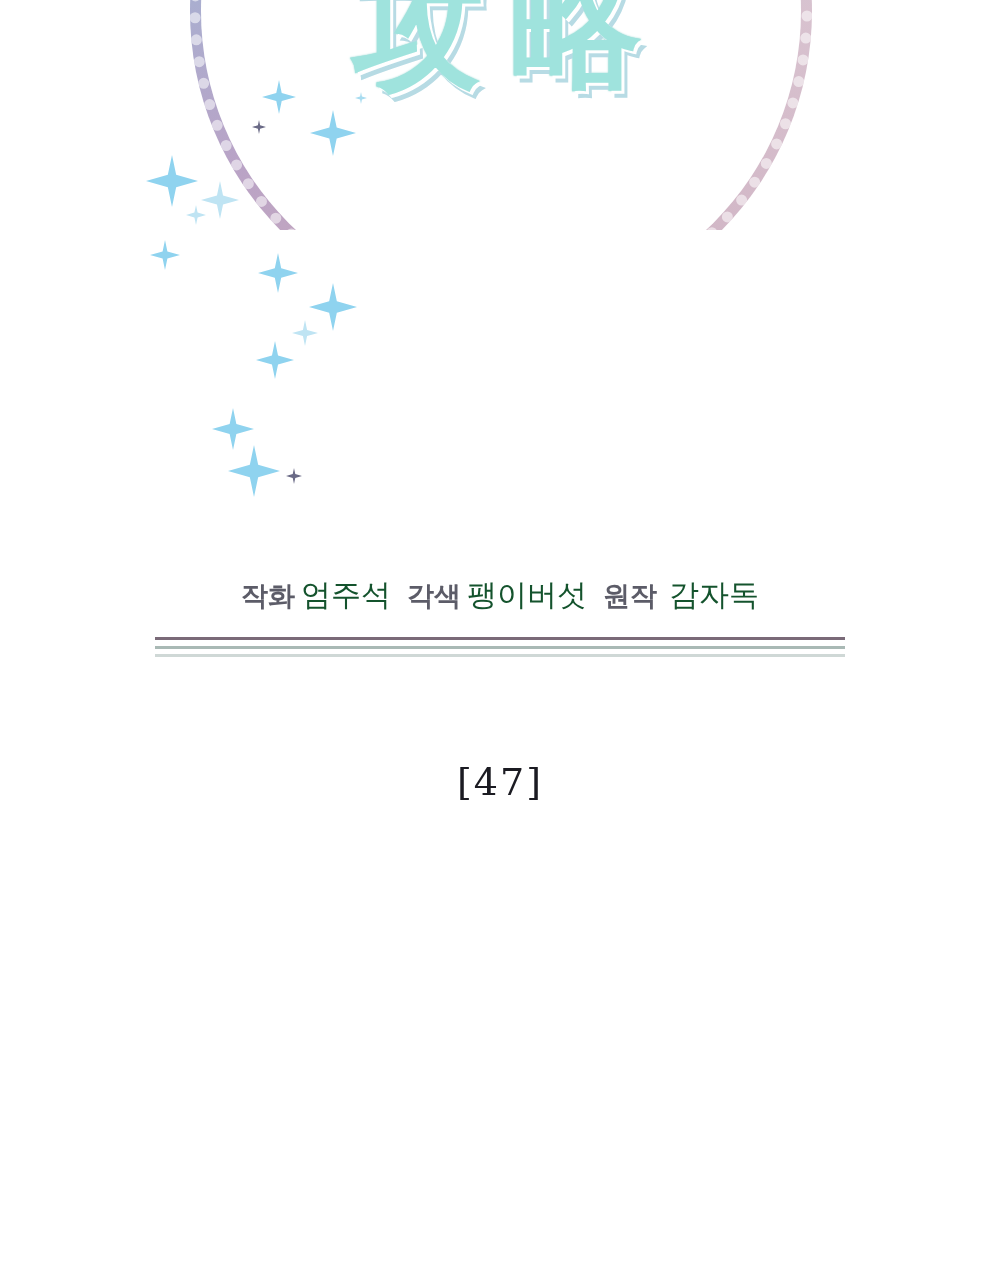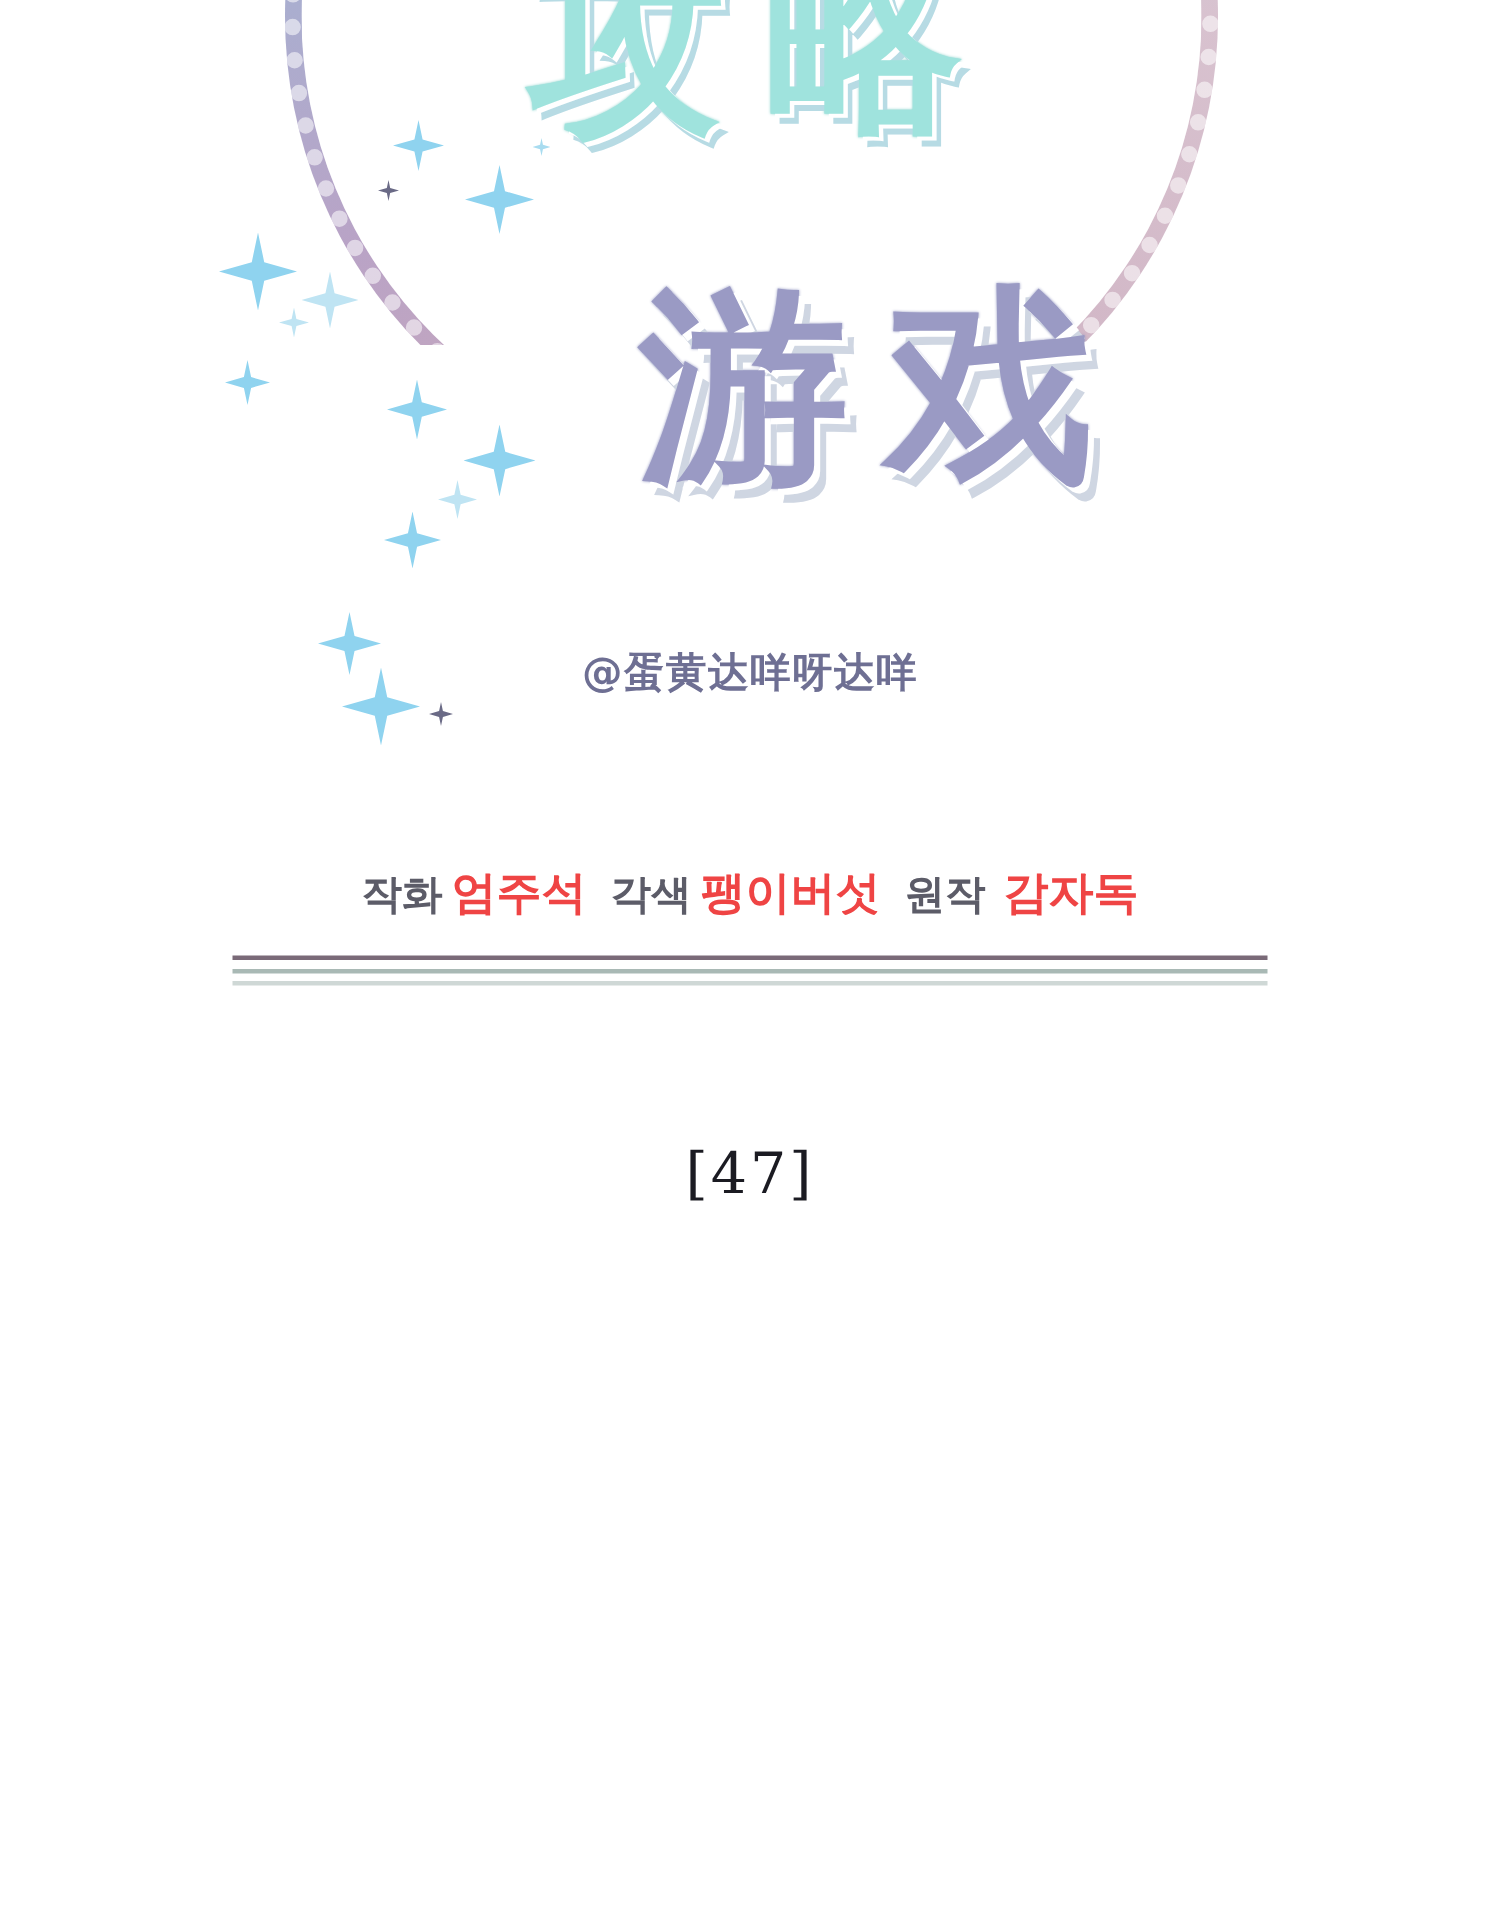--- a/index.html
+++ b/index.html
@@ -139,22 +139,22 @@
     font-size: 30px;
     color: #2b2b33;
     white-space: nowrap;
   }
   .credits .role {
     color: #5c5c68;
     font-weight: bold;
     font-size: 27px;
   }
   .credits .name {
-    font-weight: bold;
-    color: #ef4444;
+    font-weight: normal;
+    color: #14532d;
     margin: 0 16px 0 6px;
   }
   .credits .name:last-child { margin-right: 0; margin-left: 12px; }
 
   
   .rules {
     position: absolute;
     left: 155px;
     top: 637px;
     width: 690px;
@@ -182,23 +182,21 @@
 </style>
 </head>
 <body>
 
 <div class="title-art">
 
   <div class="ring"></div>
   <div class="ring-mask"></div>
 
   <div class="cn-title-1">攻略</div>
-  <div class="cn-title-2">游戏</div>
-
-  <div class="handle">@蛋黄达咩呀达咩</div>
+
 
   <div class="spark" style="left:262px;top:80px;width:34px;height:34px;"></div>
   <div class="spark" style="left:310px;top:110px;width:46px;height:46px;"></div>
   <div class="spark" style="left:146px;top:155px;width:52px;height:52px;"></div>
   <div class="spark pale" style="left:186px;top:205px;width:20px;height:20px;"></div>
   <div class="spark pale" style="left:201px;top:181px;width:38px;height:38px;"></div>
   <div class="spark dark" style="left:252px;top:120px;width:14px;height:14px;"></div>
   <div class="spark" style="left:150px;top:240px;width:30px;height:30px;"></div>
   <div class="spark" style="left:258px;top:253px;width:40px;height:40px;"></div>
   <div class="spark" style="left:309px;top:283px;width:48px;height:48px;"></div>

